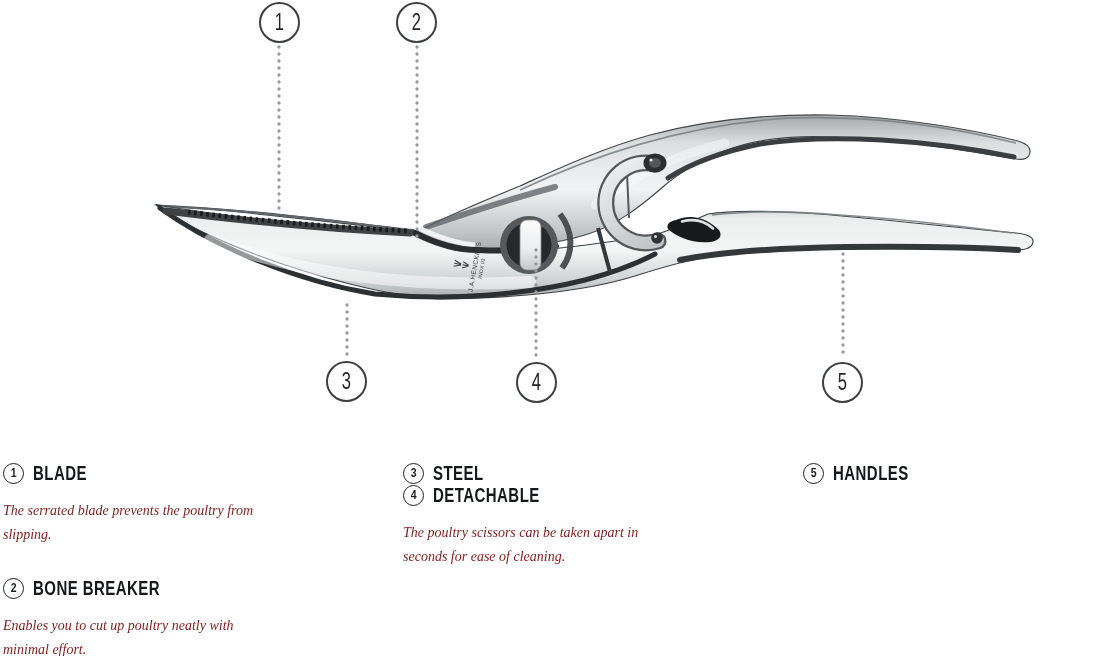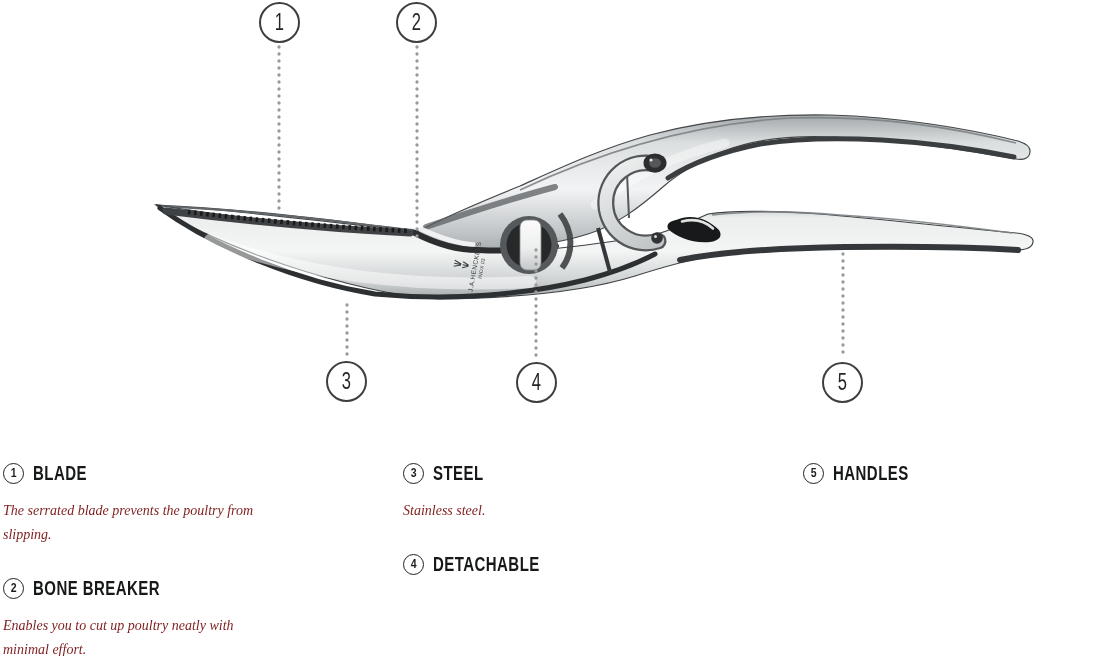--- a/index.html
+++ b/index.html
@@ -223,29 +223,30 @@
   </div>
 
   <div class="col">
     <div class="feat-block">
       <div class="feat-head">
         <span class="badge">
             <span>3</span>
           </span>
         <span class="feat-title">STEEL</span>
       </div>
-      <p class="feat-desc">Stainless steel.</p>
     </div>
     <div class="feat-block">
       <div class="feat-head">
         <span class="badge">
             <span>4</span>
           </span>
         <span class="feat-title">DETACHABLE</span>
       </div>
+      <p class="feat-desc">The poultry scissors can be taken apart in
+seconds for ease of cleaning.</p>
     </div>
   </div>
 
   <div class="col">
     <div class="feat-block">
       <div class="feat-head">
         <span class="badge">
             <span>5</span>
           </span>
         <span class="feat-title">HANDLES</span>

